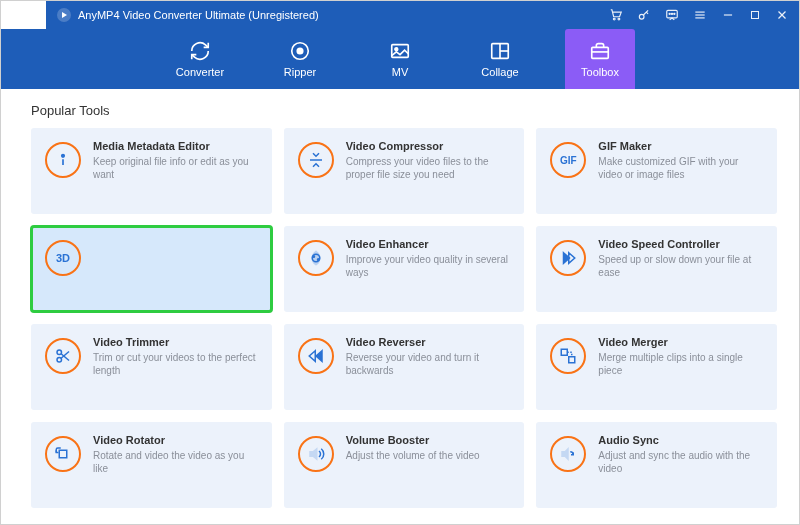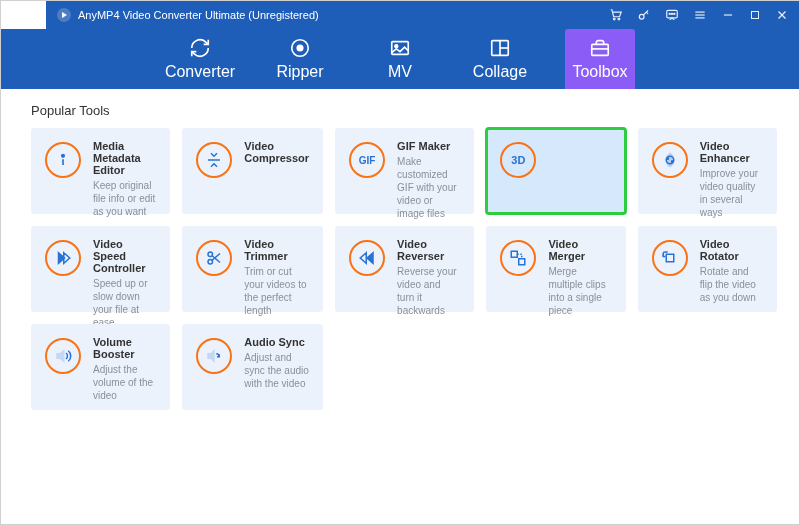--- a/index.html
+++ b/index.html
@@ -4,26 +4,26 @@
 <style>
   * { margin: 0; padding: 0; box-sizing: border-box; font-family: -apple-system, BlinkMacSystemFont, "Segoe UI", Arial, sans-serif; }
   body { background: #fff; width: 800px; height: 525px; overflow: hidden; }
   .window { width: 800px; height: 525px; border: 1px solid #d0d0d0; display: flex; flex-direction: column; }
   .titlebar { height: 28px; background: #1e5db8; display: flex; align-items: center; padding: 0 10px; color: #fff; font-size: 11px; justify-content: space-between; margin-left: 45px; }
   .titlebar-left { display: flex; align-items: center; gap: 6px; }
   .app-logo { width: 16px; height: 16px; display: flex; align-items: center; justify-content: center; }
   .titlebar-right { display: flex; align-items: center; gap: 14px; }
   .titlebar-btn { cursor: pointer; opacity: 0.9; display: flex; align-items: center; }
   .navbar { height: 60px; background: #1e5db8; display: flex; align-items: stretch; justify-content: center; gap: 30px; }
-  .nav-item { display: flex; flex-direction: column; align-items: center; justify-content: center; gap: 4px; color: #fff; font-size: 16px; cursor: pointer; width: 70px; border-radius: 3px 3px 0 0; }
+  .nav-item { display: flex; flex-direction: column; align-items: center; justify-content: center; gap: 4px; color: #fff; font-size: 11px; cursor: pointer; width: 70px; border-radius: 3px 3px 0 0; }
   .nav-item.active { background: #8b5cf6; text-align: center; }
   .nav-icon { height: 22px; display: flex; align-items: center; justify-content: center; }
   .content { flex: 1; padding: 14px 22px 8px 30px; overflow: hidden; }
   .section-title { font-size: 13px; color: #333; margin-bottom: 10px; }
-  .grid { display: grid; grid-template-columns: repeat(5, 1fr); grid-auto-rows: 86px; gap: 12px; }
+  .grid { display: grid; grid-template-columns: repeat(3, 1fr); grid-auto-rows: 86px; gap: 12px; }
   .card { background: #ecf2fb; border-radius: 3px; padding: 12px 14px; display: flex; align-items: flex-start; gap: 12px; cursor: pointer; position: relative; }
   .card.highlight { background: #d6e8fb; outline: 3px solid #2ecc40; outline-offset: -2px; }
   .card-icon { width: 36px; height: 36px; border: 2px solid #f97316; border-radius: 50%; display: flex; align-items: center; justify-content: center; flex-shrink: 0; color: #2a72d4; font-size: 11px; font-weight: 600; margin-top: 2px; }
   .card-body { flex: 1; display: flex; flex-direction: column; gap: 3px; }
   .card-title { font-size: 11px; font-weight: 700; color: #333; }
   .card-desc { font-size: 10px; color: #8a8f99; line-height: 1.3; }
   svg { display: block; }
 </style>
 </head>
 <body>
@@ -160,20 +160,21 @@
         <div class="card">
           <div class="card-icon">
             <svg width="18" height="18" viewBox="0 0 24 24" fill="none" stroke="#2a72d4" stroke-width="2">
               <polyline points="8 3 12 7 16 3"></polyline>
               <polyline points="8 21 12 17 16 21"></polyline>
               <line x1="4" y1="12" x2="20" y2="12"></line>
             </svg>
           </div>
           <div class="card-body">
             <div class="card-title">Video Compressor</div>
+            <div class="card-desc">Compress your video files to the proper file size you need</div>
           </div>
         </div>
         <div class="card">
           <div class="card-icon">
             <span style="font-size:10px;font-weight:700;color:#2a72d4">GIF</span>
           </div>
           <div class="card-body">
             <div class="card-title">GIF Maker</div>
             <div class="card-desc">Make customized GIF with your video or image files</div>
           </div>
@@ -251,21 +252,21 @@
         <div class="card">
           <div class="card-icon">
             <svg width="18" height="18" viewBox="0 0 24 24" fill="none" stroke="#2a72d4" stroke-width="2">
               <rect x="7" y="7" width="10" height="10"></rect>
               <path d="M3 10V6a2 2 0 0 1 2-2h4"></path>
               <polyline points="3 7 3 10 6 10"></polyline>
             </svg>
           </div>
           <div class="card-body">
             <div class="card-title">Video Rotator</div>
-            <div class="card-desc">Rotate and flip the video as you down</div>
+            <div class="card-desc">Rotate and video the video as you like</div>
           </div>
         </div>
         <div class="card">
           <div class="card-icon">
             <svg width="18" height="18" viewBox="0 0 24 24" fill="none" stroke="#2a72d4" stroke-width="2">
               <polygon points="4 9 8 9 13 5 13 19 8 15 4 15" fill="#2a72d4" opacity="0.2"></polygon>
               <path d="M16 8a5 5 0 0 1 0 8"></path>
               <path d="M19 5a9 9 0 0 1 0 14"></path>
             </svg>
           </div>

